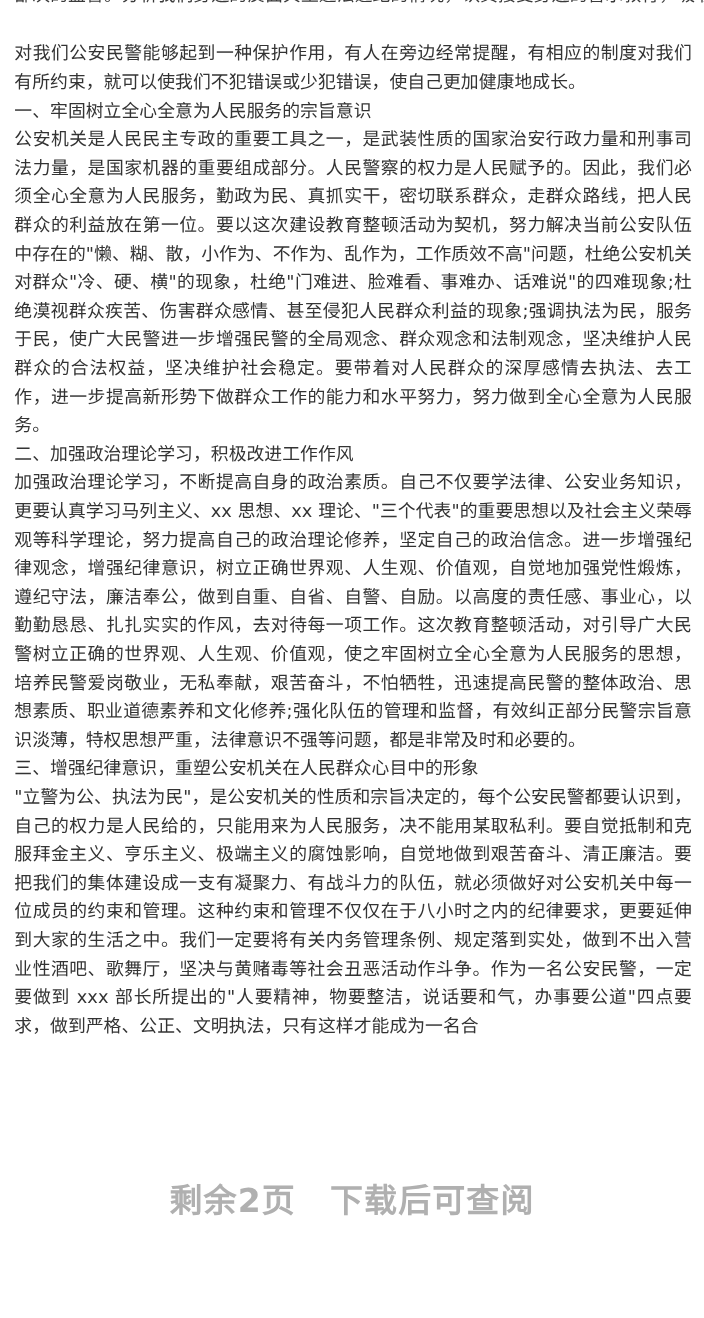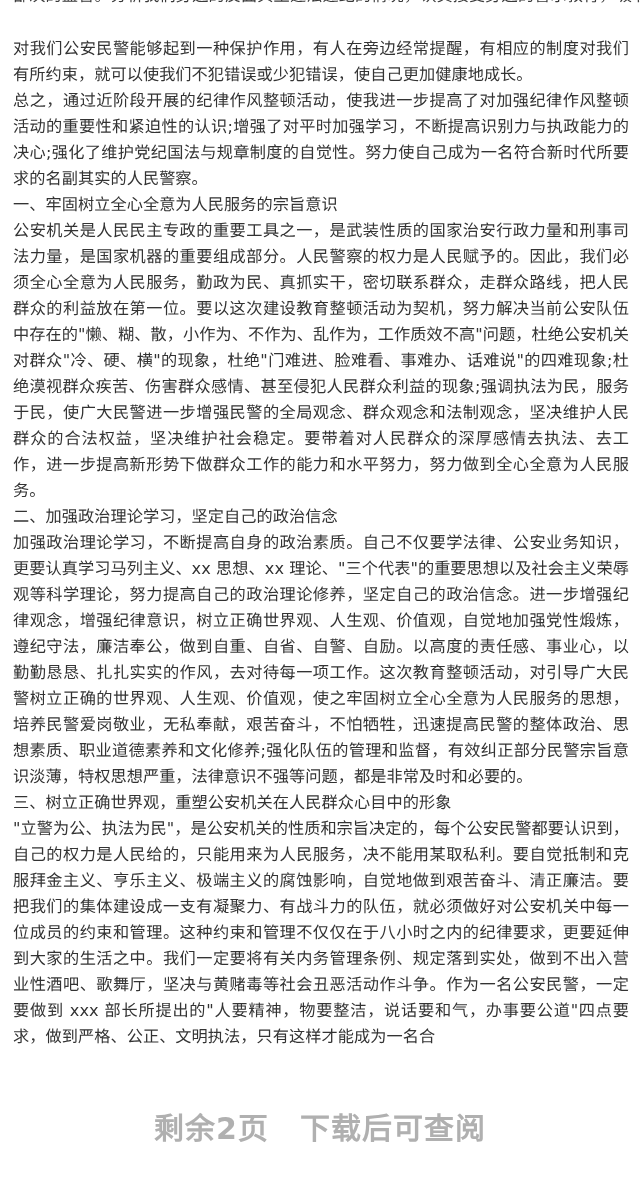--- a/index.html
+++ b/index.html
@@ -66,21 +66,21 @@
   }
 
   .para.heading {
     text-align: left;
   }
 
   
   .paywall {
     position: absolute;
     left: 0;
-    top: 1108px;
+    top: 1072px;
     width: 640px;
     text-align: center;
   }
   .paywall-text {
     display: inline-block;
     font-size: 30px;
     line-height: 42px;
     font-weight: bold;
     color: #b0b0b0;
     letter-spacing: 1px;
@@ -93,33 +93,32 @@
 <div id="doc-page">
 
   <div class="clipped-line-wrap">
     <div class="clipped-line">部决的监督。分析我们身边的反面典型违法违纪的情况，认真接受身边的警示教育，吸取经验教训</div>
   </div>
 
   <div class="doc-body">
 
     <p class="para">对我们公安民警能够起到一种保护作用，有人在旁边经常提醒，有相应的制度对我们有所约束，就可以使我们不犯错误或少犯错误，使自己更加健康地成长。</p>
 
-    <p class="para">总之，通过近阶段开展的纪律作风整顿活动，使我进一步提高了对加强纪律作风整顿活动的重要性和紧迫性的认识;增强了对平时加强学习，不断提高识别力与执政能力的决心;强化了维护党纪国法与规章制度的自觉性。努力使自己成为一名符合新时代所要求的名副其实的人民警察。</p>
 
 
 
     <p class="para heading">一、牢固树立全心全意为人民服务的宗旨意识</p>
 
     <p class="para">公安机关是人民民主专政的重要工具之一，是武装性质的国家治安行政力量和刑事司法力量，是国家机器的重要组成部分。人民警察的权力是人民赋予的。因此，我们必须全心全意为人民服务，勤政为民、真抓实干，密切联系群众，走群众路线，把人民群众的利益放在第一位。要以这次建设教育整顿活动为契机，努力解决当前公安队伍中存在的"懒、糊、散，小作为、不作为、乱作为，工作质效不高"问题，杜绝公安机关对群众"冷、硬、横"的现象，杜绝"门难进、脸难看、事难办、话难说"的四难现象;杜绝漠视群众疾苦、伤害群众感情、甚至侵犯人民群众利益的现象;强调执法为民，服务于民，使广大民警进一步增强民警的全局观念、群众观念和法制观念，坚决维护人民群众的合法权益，坚决维护社会稳定。要带着对人民群众的深厚感情去执法、去工作，进一步提高新形势下做群众工作的能力和水平努力，努力做到全心全意为人民服务。</p>
 
-    <p class="para heading">二、加强政治理论学习，坚定自己的政治信念</p>
+    <p class="para heading">二、加强政治理论学习，积极改进工作作风</p>
 
     <p class="para">加强政治理论学习，不断提高自身的政治素质。自己不仅要学法律、公安业务知识，更要认真学习马列主义、xx 思想、xx 理论、"三个代表"的重要思想以及社会主义荣辱观等科学理论，努力提高自己的政治理论修养，坚定自己的政治信念。进一步增强纪律观念，增强纪律意识，树立正确世界观、人生观、价值观，自觉地加强党性煅炼，遵纪守法，廉洁奉公，做到自重、自省、自警、自励。以高度的责任感、事业心，以勤勤恳恳、扎扎实实的作风，去对待每一项工作。这次教育整顿活动，对引导广大民警树立正确的世界观、人生观、价值观，使之牢固树立全心全意为人民服务的思想，培养民警爱岗敬业，无私奉献，艰苦奋斗，不怕牺牲，迅速提高民警的整体政治、思想素质、职业道德素养和文化修养;强化队伍的管理和监督，有效纠正部分民警宗旨意识淡薄，特权思想严重，法律意识不强等问题，都是非常及时和必要的。</p>
 
-    <p class="para heading">三、树立正确世界观，重塑公安机关在人民群众心目中的形象</p>
+    <p class="para heading">三、增强纪律意识，重塑公安机关在人民群众心目中的形象</p>
 
     <p class="para">"立警为公、执法为民"，是公安机关的性质和宗旨决定的，每个公安民警都要认识到，自己的权力是人民给的，只能用来为人民服务，决不能用某取私利。要自觉抵制和克服拜金主义、亨乐主义、极端主义的腐蚀影响，自觉地做到艰苦奋斗、清正廉洁。要把我们的集体建设成一支有凝聚力、有战斗力的队伍，就必须做好对公安机关中每一位成员的约束和管理。这种约束和管理不仅仅在于八小时之内的纪律要求，更要延伸到大家的生活之中。我们一定要将有关内务管理条例、规定落到实处，做到不出入营业性酒吧、歌舞厅，坚决与黄赌毒等社会丑恶活动作斗争。作为一名公安民警，一定要做到 xxx 部长所提出的"人要精神，物要整洁，说话要和气，办事要公道"四点要求，做到严格、公正、文明执法，只有这样才能成为一名合</p>
 
   </div>
 
   <div class="paywall">
     <span class="paywall-text">剩余2页　下载后可查阅</span>
   </div>
 
 </div>

